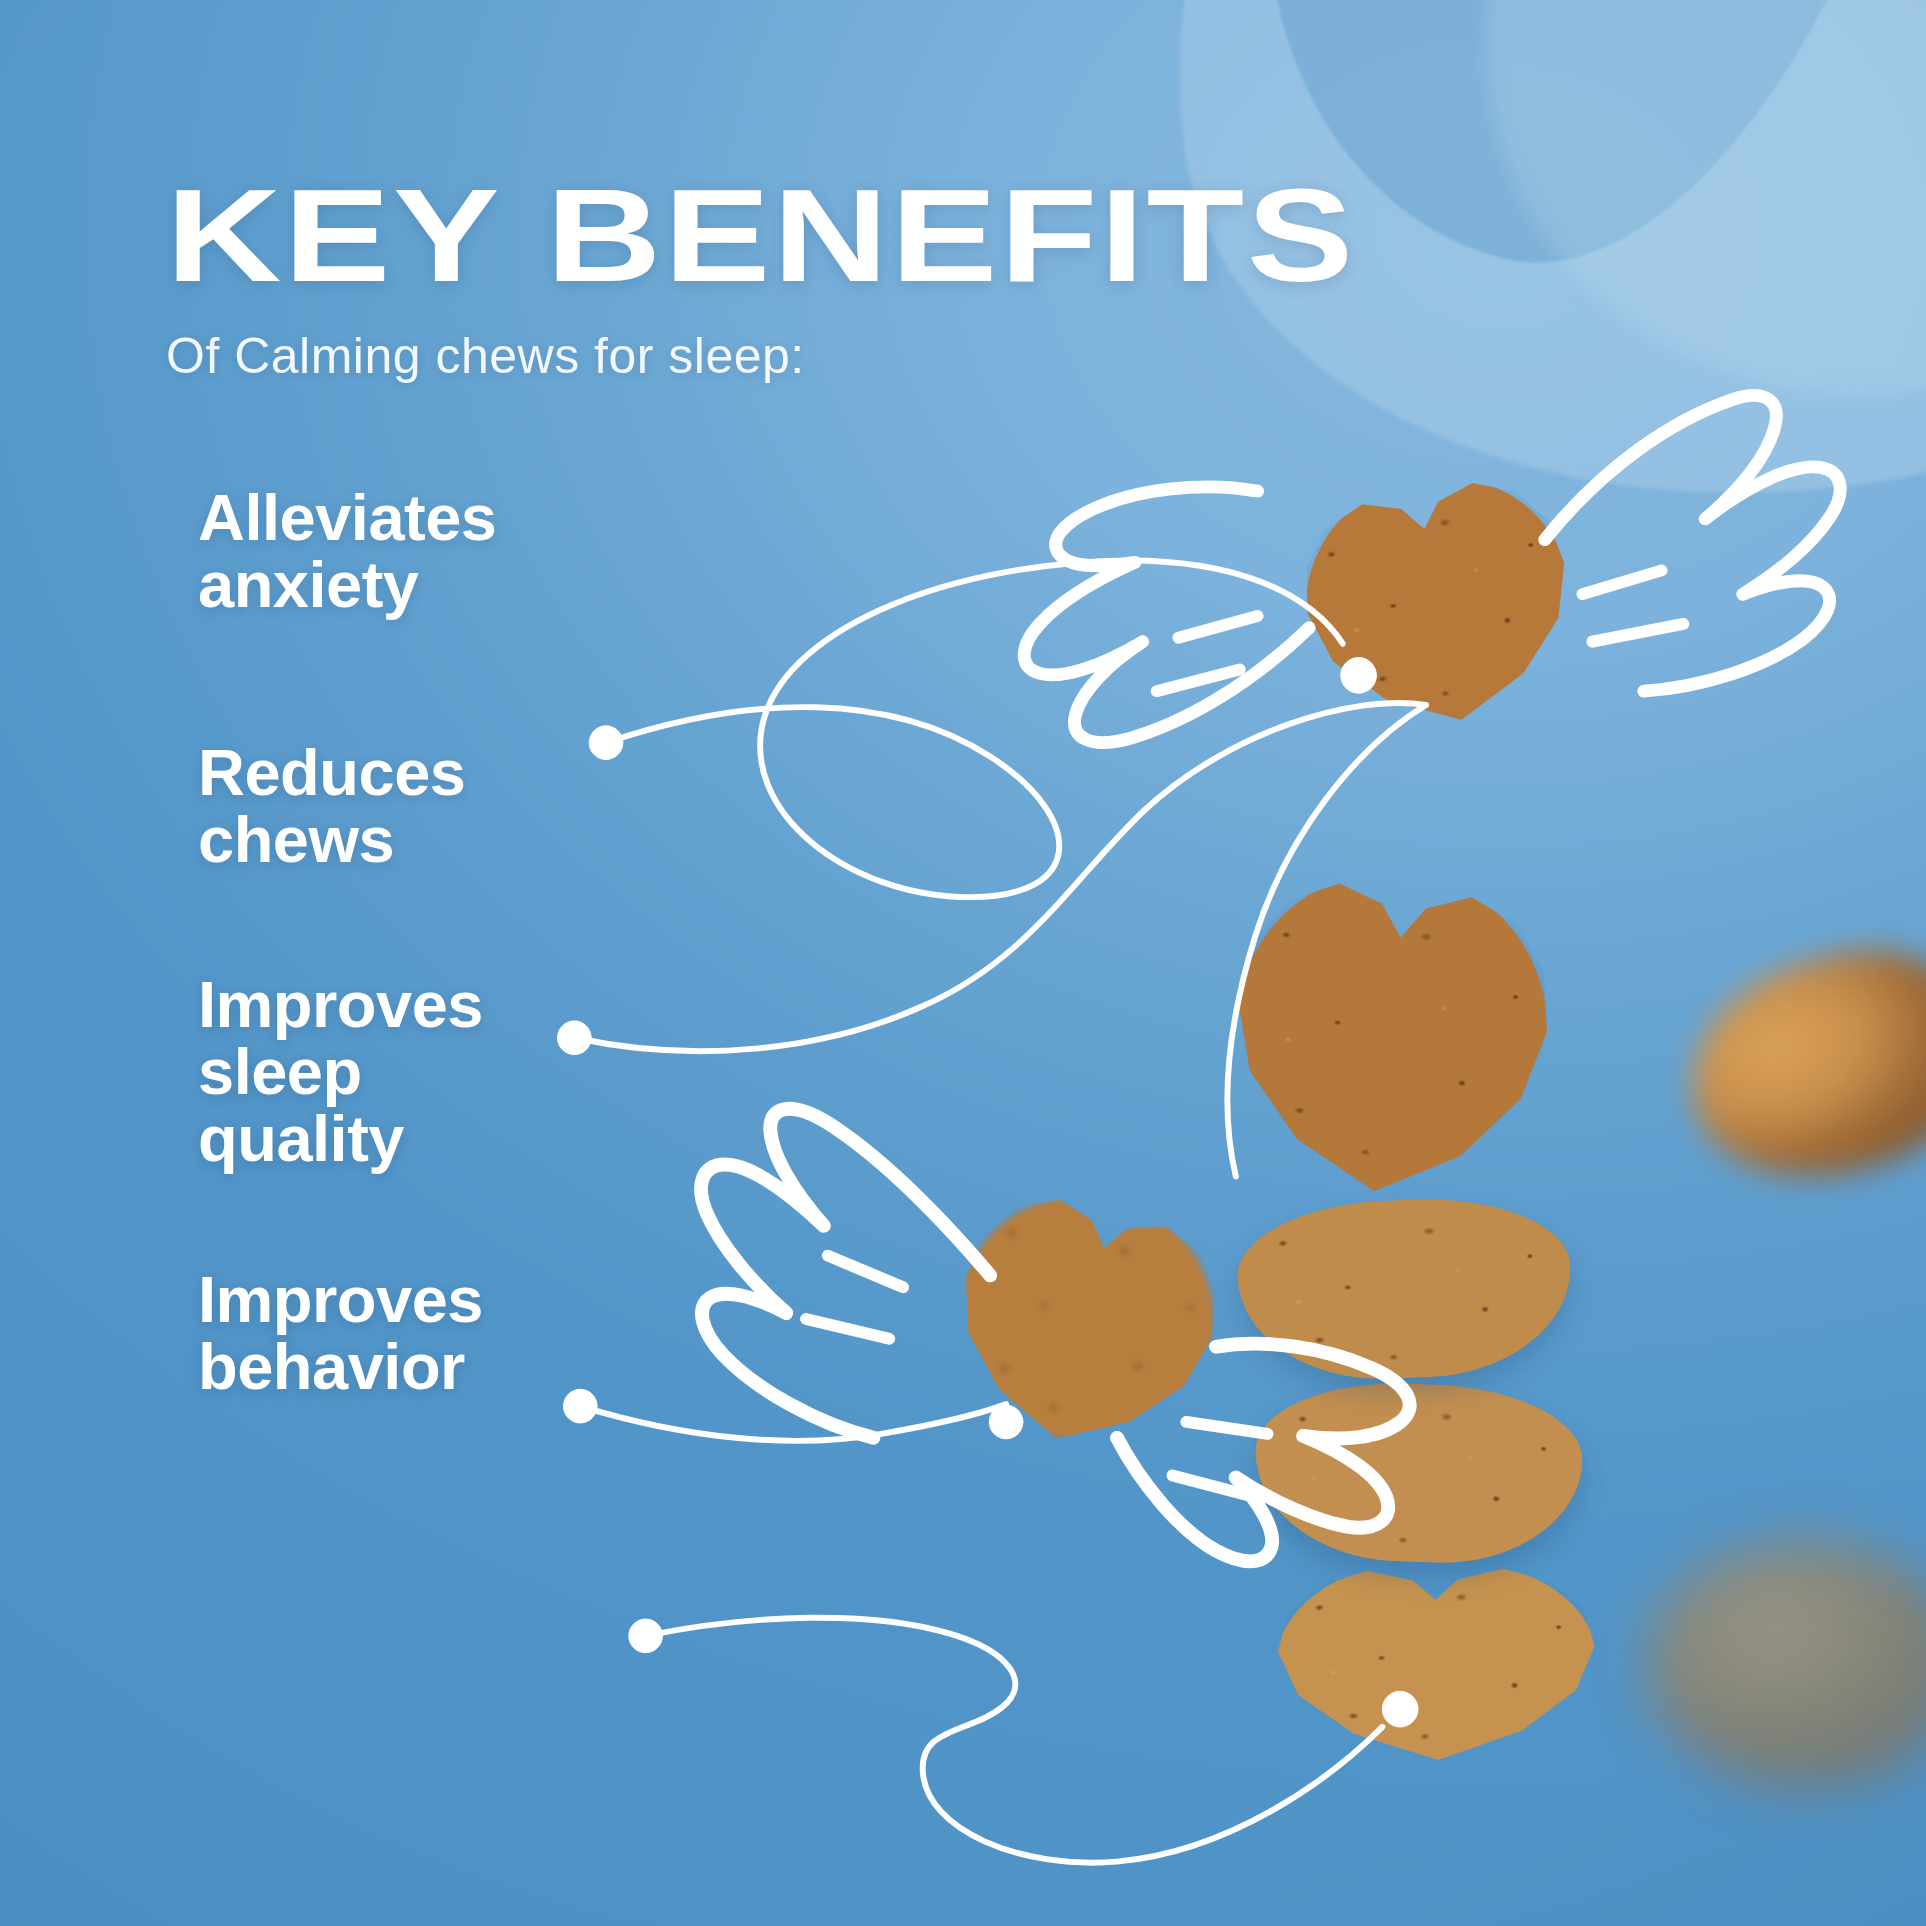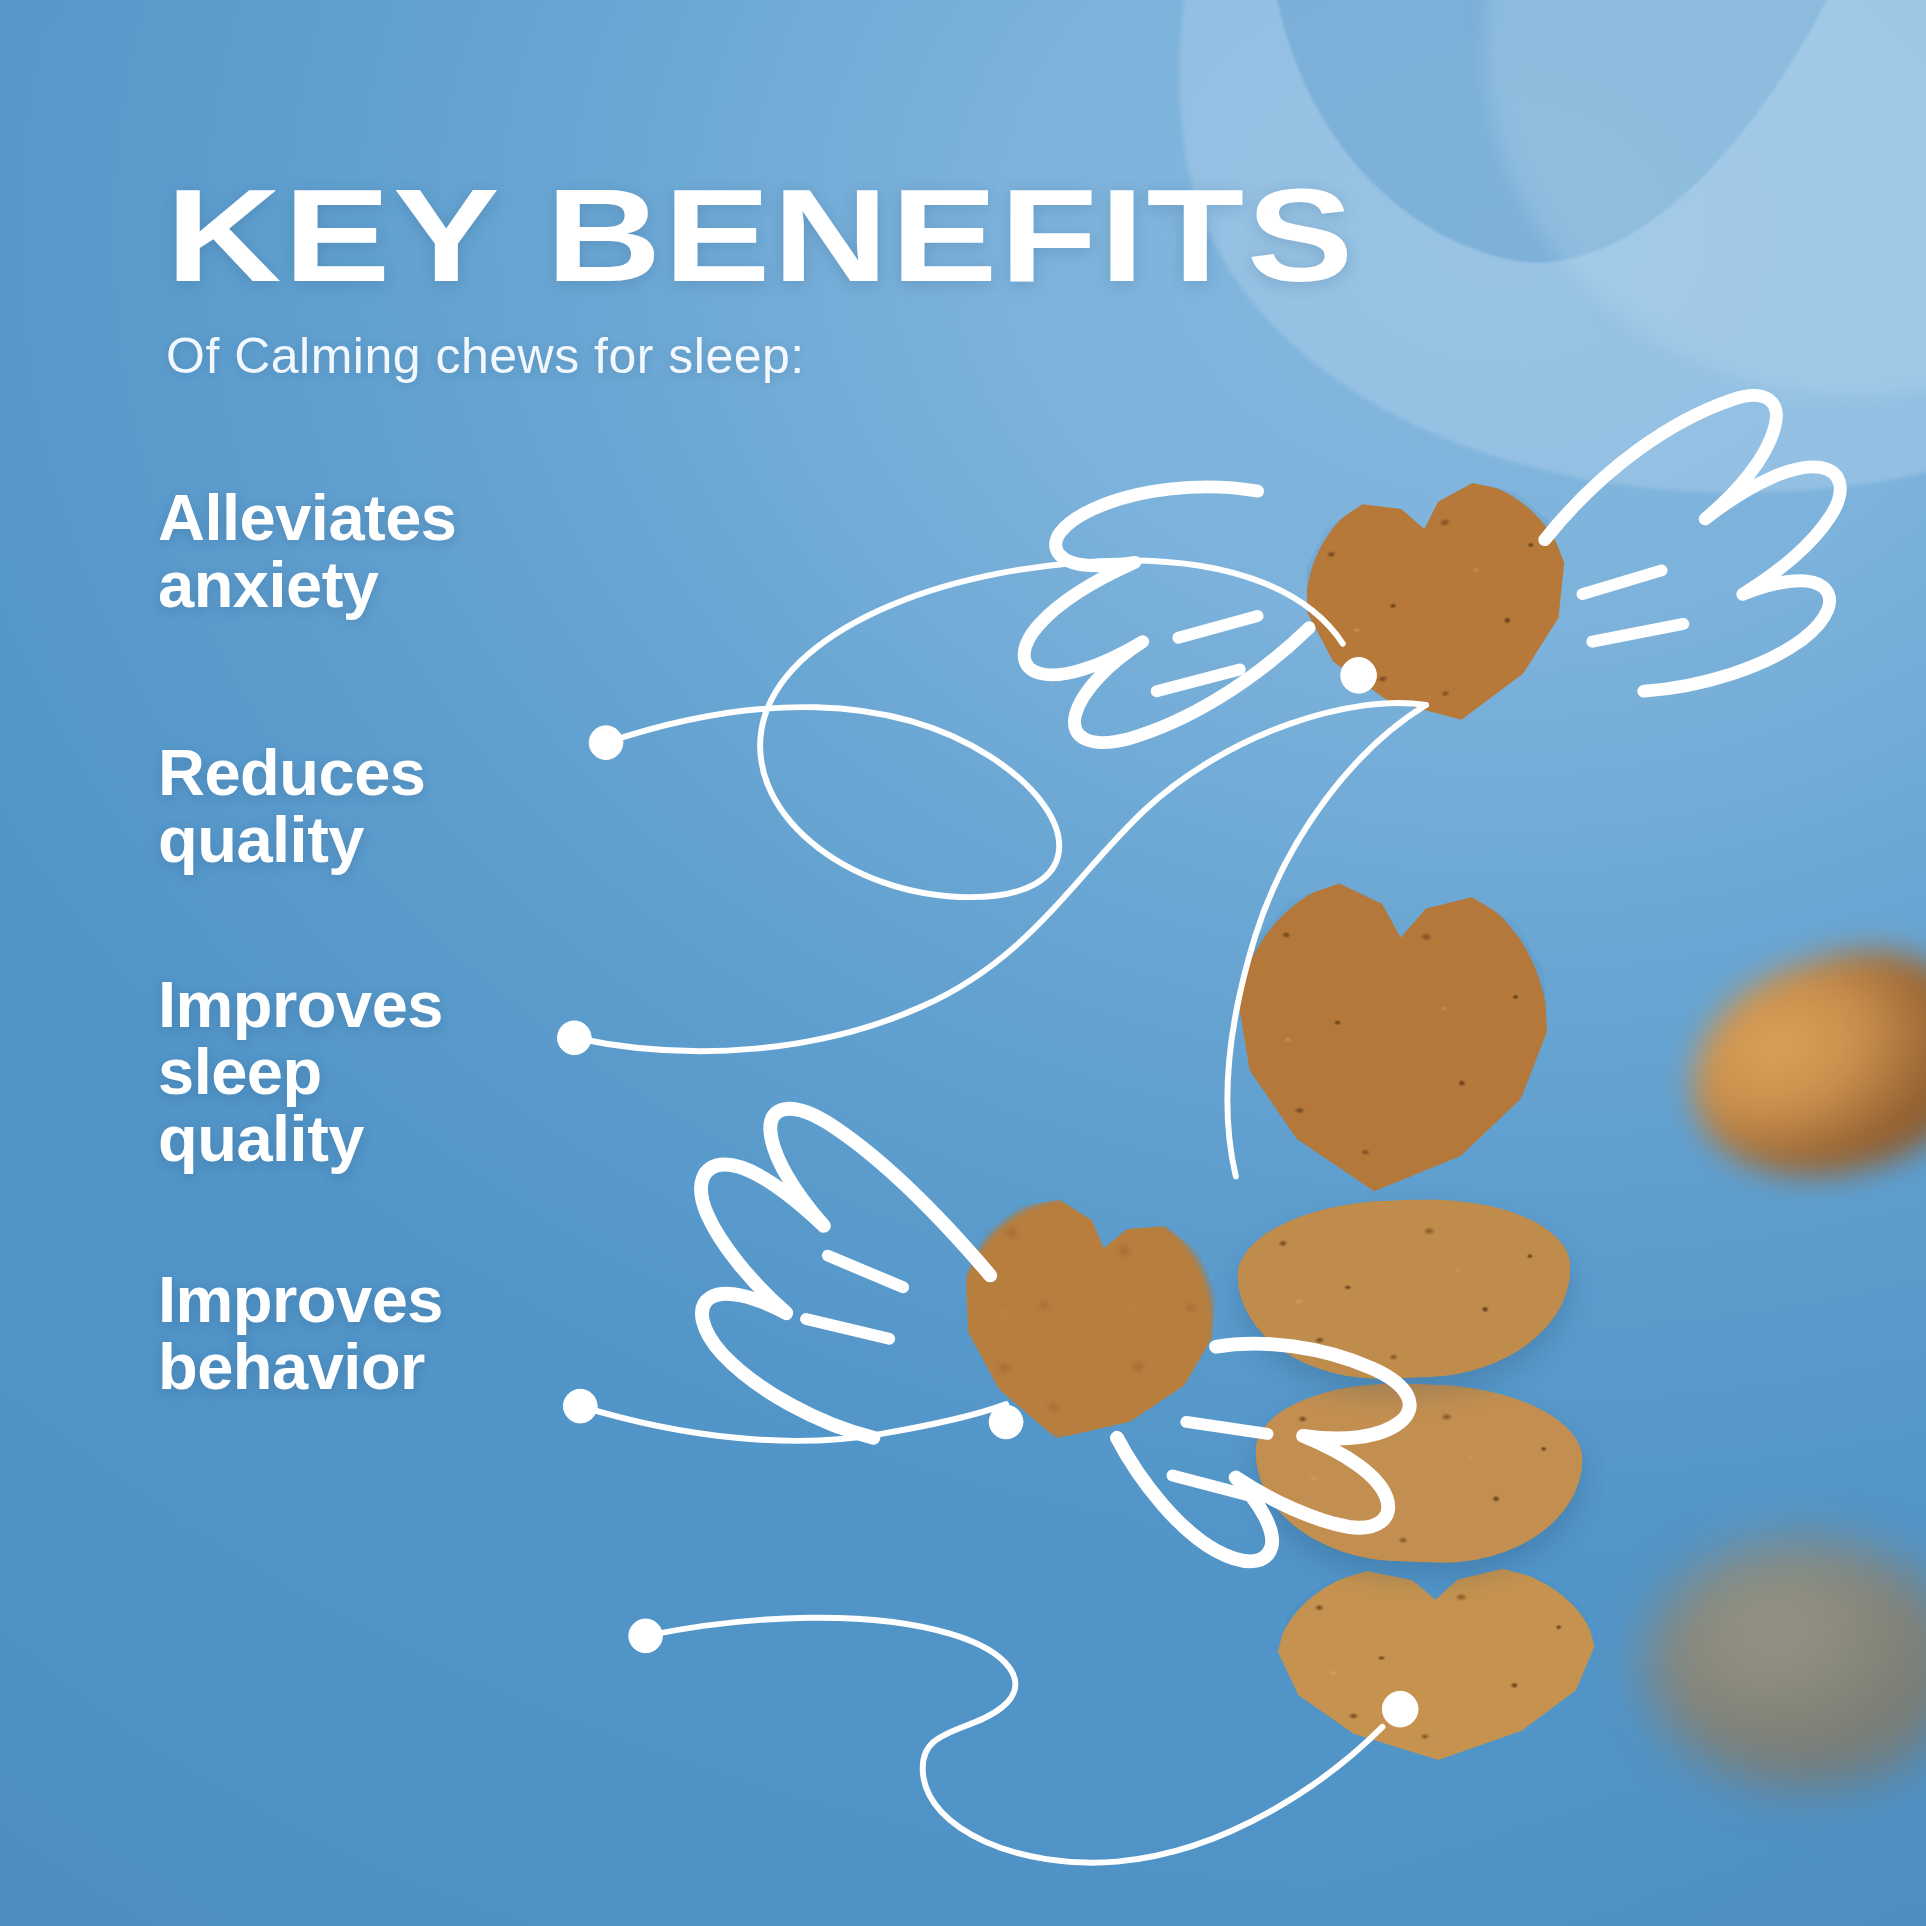--- a/index.html
+++ b/index.html
@@ -79,20 +79,21 @@
   .benefits { position: absolute; left: 158px; top: 485px; width: 614px; }
   .benefit { position: absolute; left: 0; }
   .benefit-text {
     color: #ffffff;
     font-weight: 700;
     font-size: 65px;
     line-height: 1.03;
     letter-spacing: -0.5px;
     text-shadow: 0 3px 12px rgba(30,70,110,0.22);
     white-space: pre-line;
+    margin-left: 40px;
   }
   .b0 { top: 0px; }
   .b1 { top: 255px; }
   .b2 { top: 487px; }
   .b3 { top: 782px; }
 
   
   .art { position: absolute; inset: 0; pointer-events: none; }
   .art svg { position: absolute; inset: 0; width: 1927px; height: 1927px; }
 
@@ -319,21 +320,21 @@
     <div class="subtitle">Of Calming chews for sleep:</div>
   </div>
 
   <div class="benefits">
     <div class="benefit b0">
       <div class="benefit-text">Alleviates
 anxiety</div>
     </div>
     <div class="benefit b1">
       <div class="benefit-text">Reduces
-quality</div>
+chews</div>
     </div>
     <div class="benefit b2">
       <div class="benefit-text">Improves
 sleep
 quality</div>
     </div>
     <div class="benefit b3">
       <div class="benefit-text">Improves
 behavior</div>
     </div>

